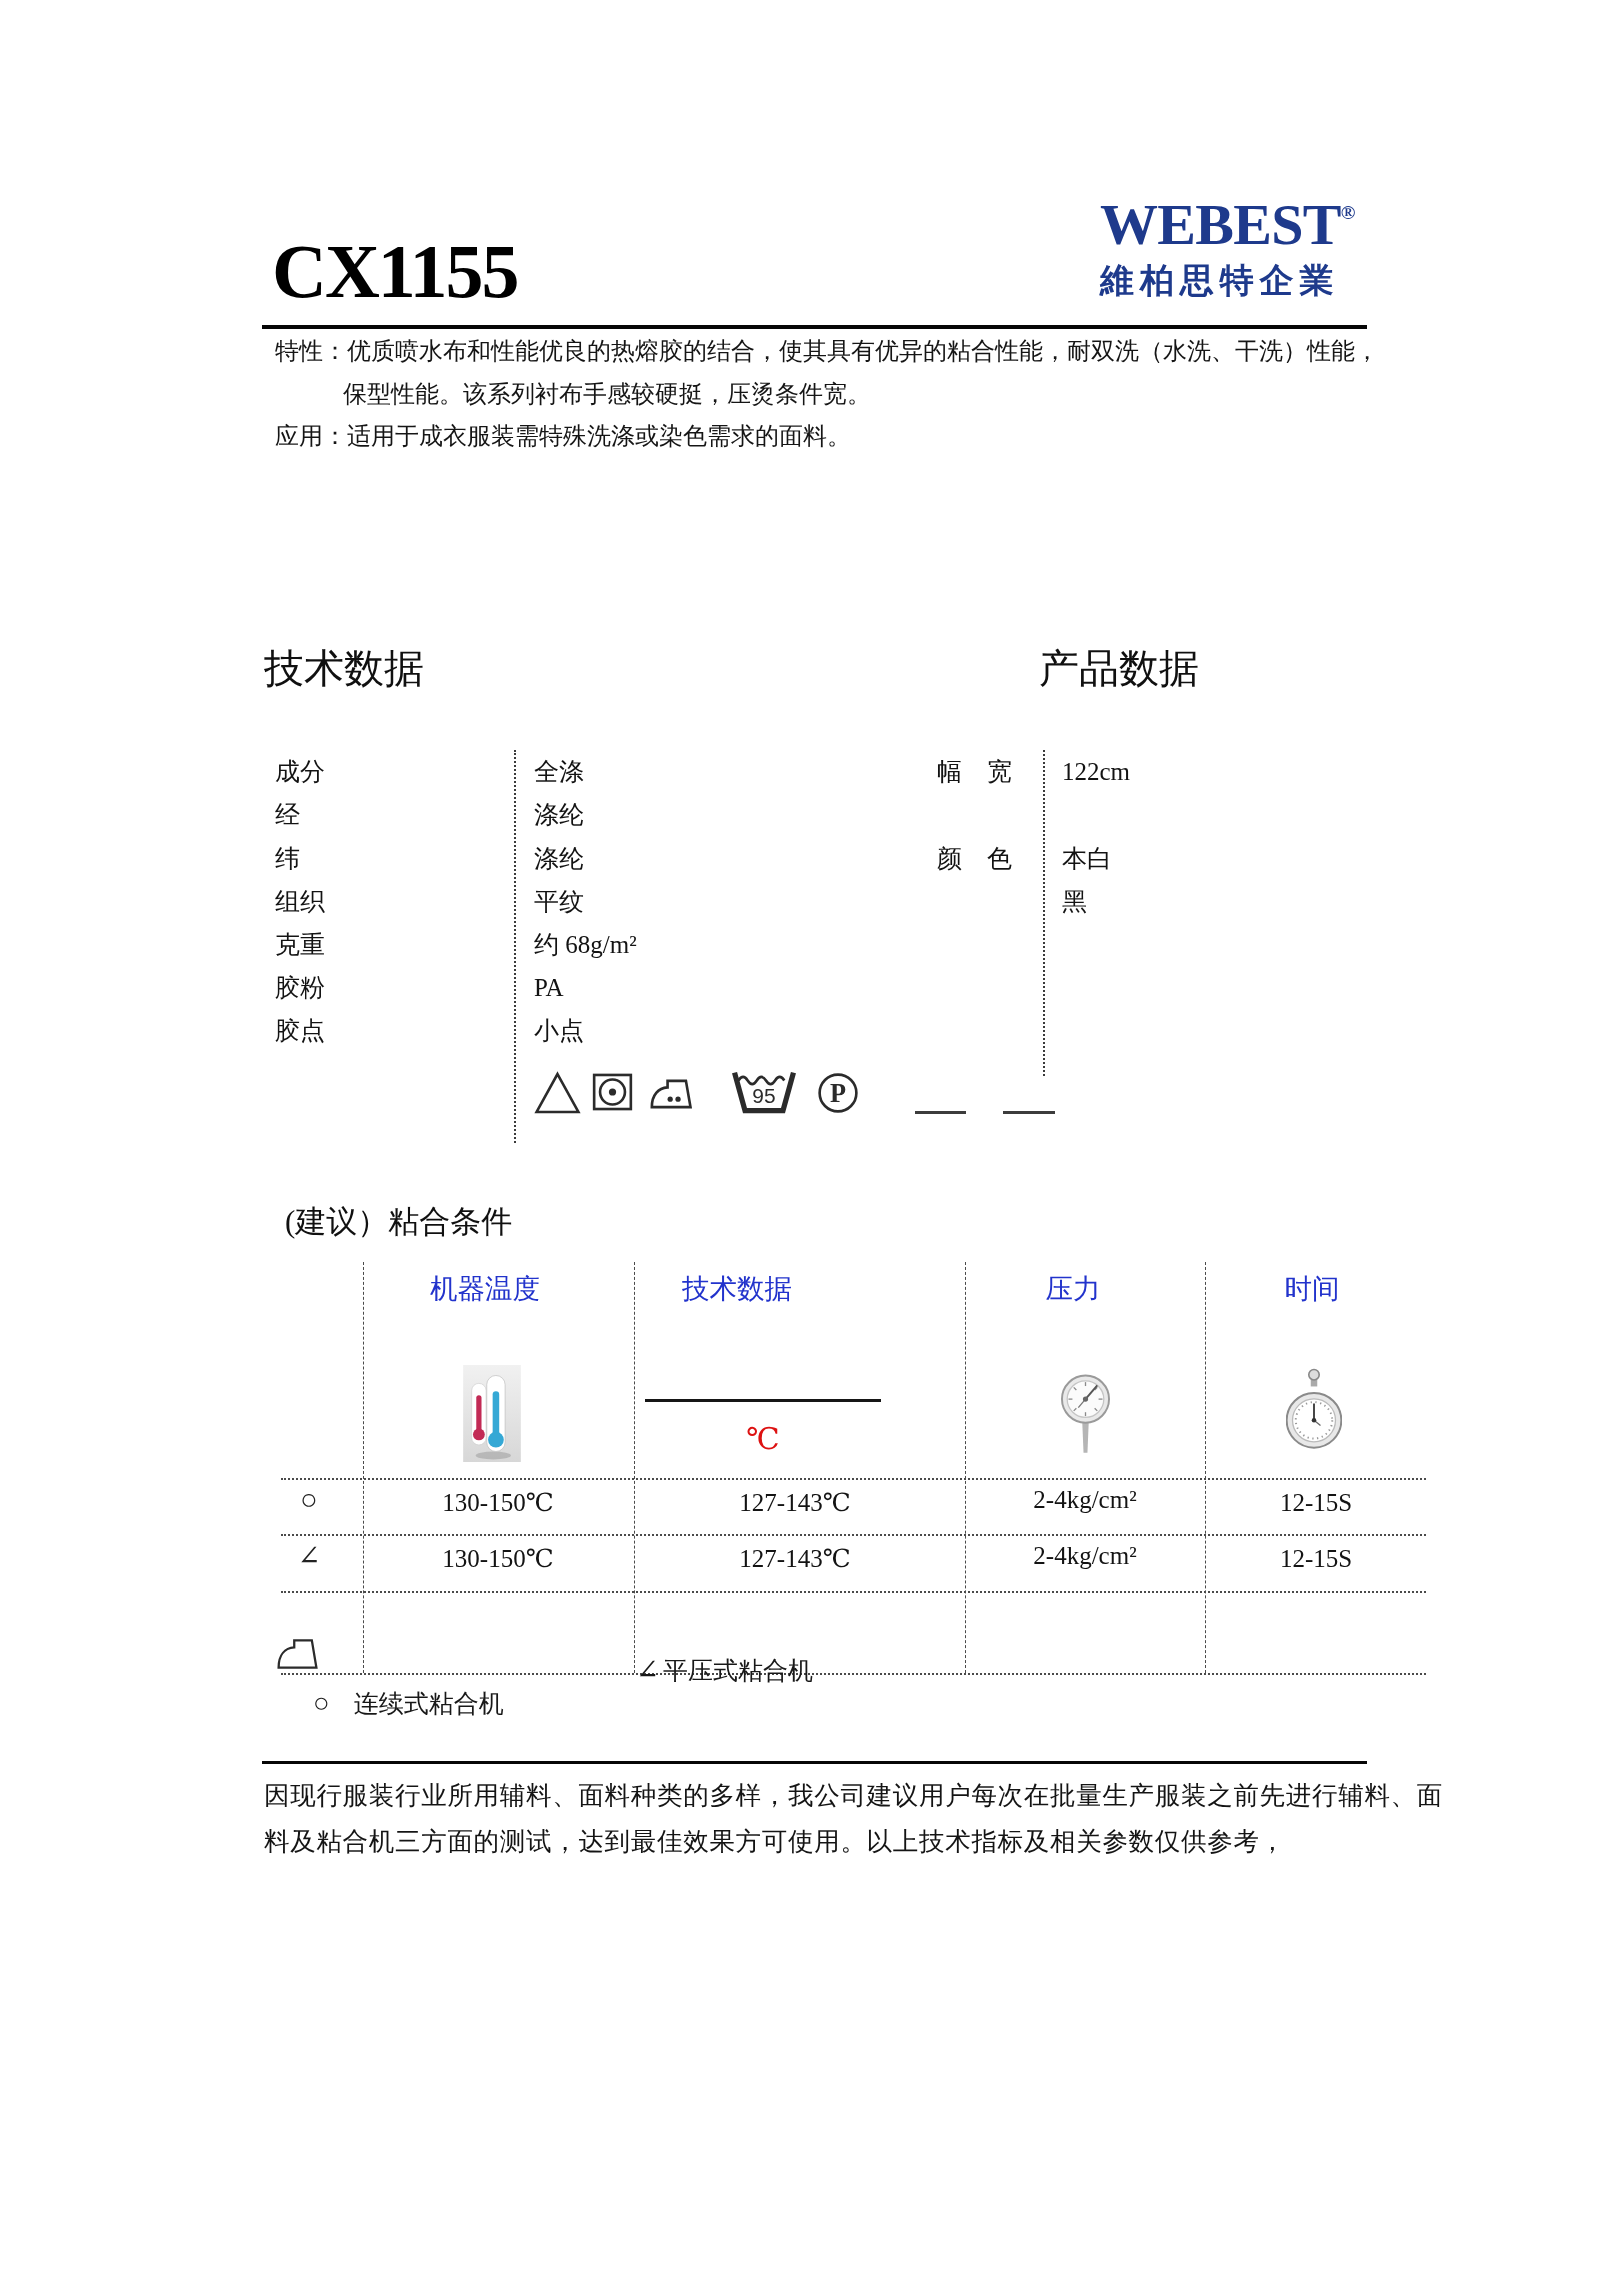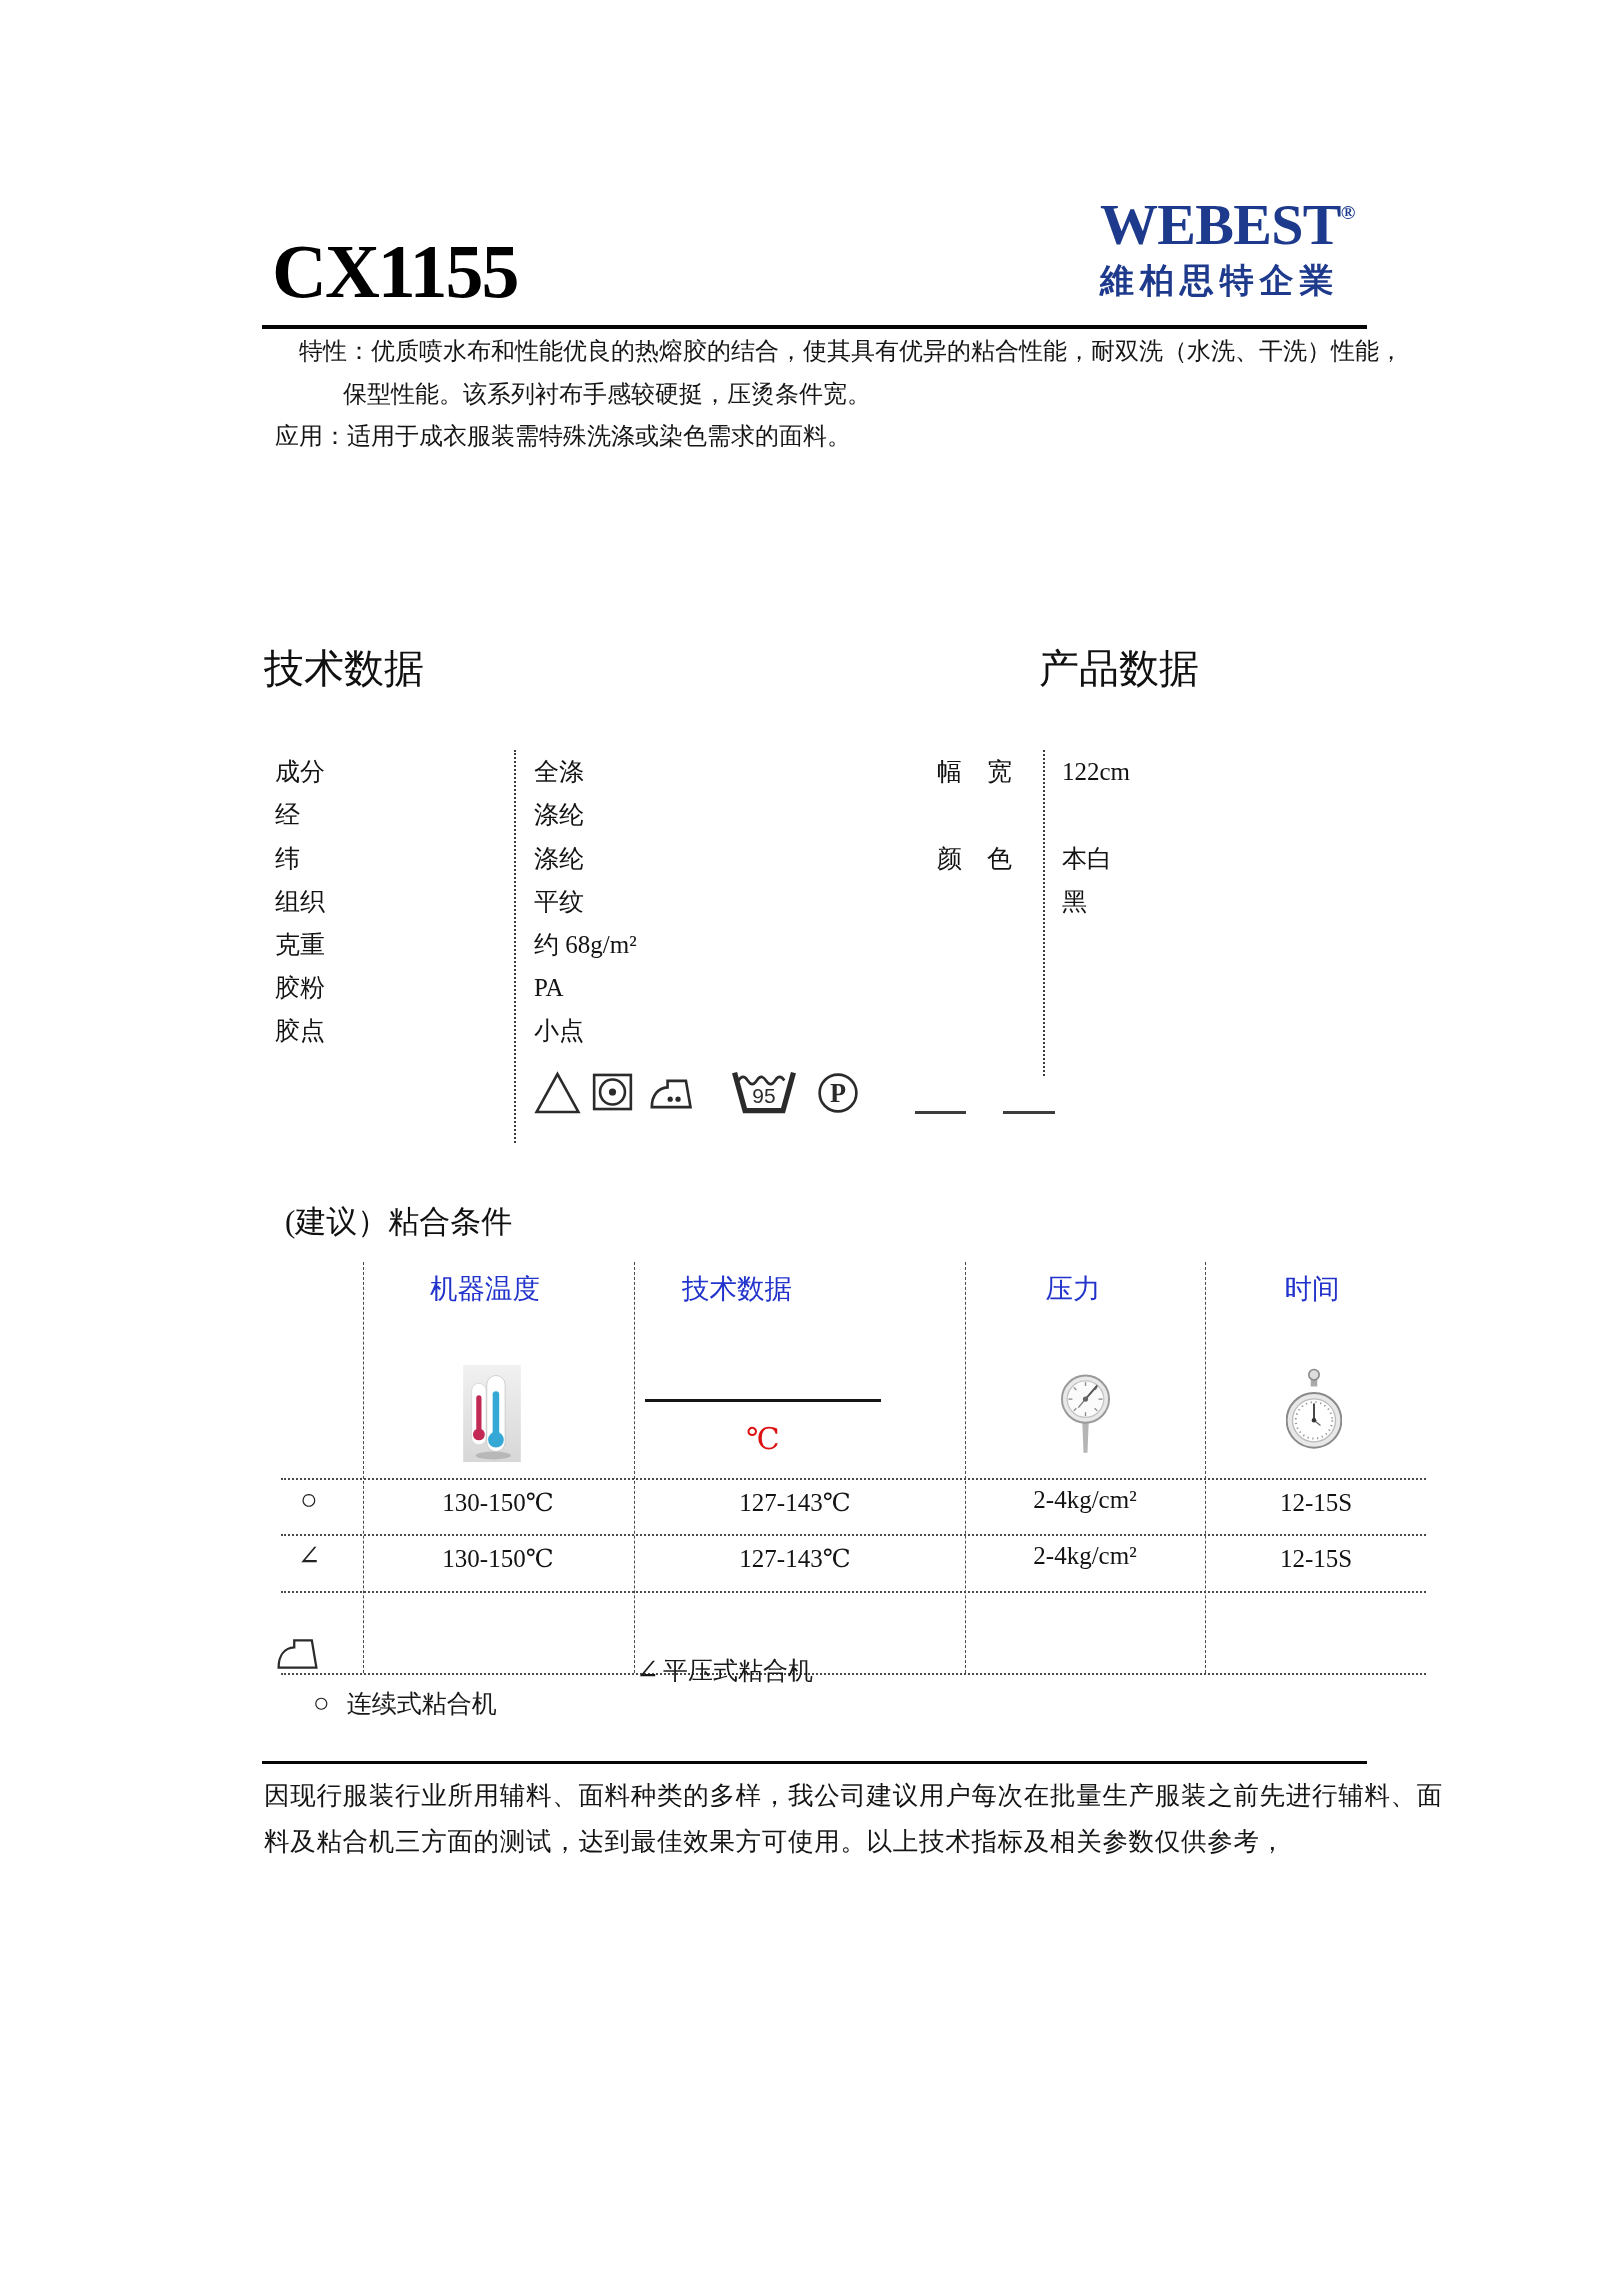--- a/index.html
+++ b/index.html
@@ -52,21 +52,21 @@
 
 <div class="page">
 
   <div class="title">CX1155</div>
   <div class="logo">
     <div class="brand"><span>WEBEST</span><sup>®</sup></div>
     <div class="company">維柏思特企業</div>
   </div>
   <div class="rule" style="left:262px; top:325px; width:1105px; height:3.9px;"></div>
 
-  <div class="para" style="left:275px; top:339px;margin-left:24px;"><span>特性：</span><span>优质喷水布和性能优良的热熔胶的结合，使其具有优异的粘合性能，耐双洗（水洗、干洗）性能，</span></div>
+  <div class="para" style="left:275px; top:339px;"><span>特性：</span><span>优质喷水布和性能优良的热熔胶的结合，使其具有优异的粘合性能，耐双洗（水洗、干洗）性能，</span></div>
   <div class="para" style="left:343px; top:382px;">保型性能。该系列衬布手感较硬挺，压烫条件宽。</div>
   <div class="para" style="left:275px; top:424px;"><span>应用：</span><span>适用于成衣服装需特殊洗涤或染色需求的面料。</span></div>
 
   <div class="sect" style="left:264px; top:649px;">技术数据</div>
   <div class="sect" style="left:1039px; top:649px;">产品数据</div>
 
   <div class="dot-v" style="left:514px; top:750px; height:393px;"></div>
   <div class="t-label" style="left:275px; top:759px;">成分</div>
   <div class="t-value" style="left:534px; top:759px;">全涤</div>
   <div class="t-label" style="left:275px; top:802px;">经</div>
@@ -186,21 +186,21 @@
   <div class="bt-sym" style="left:309px;  top:1542px; font-size:27.5px;">∠</div>
   <div class="bt-cell" style="left:498px;  top:1546px;">130-150℃</div>
   <div class="bt-cell" style="left:795px; top:1546px;">127-143℃</div>
   <div class="bt-cell" style="left:1085px; top:1543px;">2-4kg/cm²</div>
   <div class="bt-cell" style="left:1316px; top:1546px;">12-15S</div>
 
   <svg class="care" style="left:276px; top:1631px;" width="43" height="42" viewBox="0 0 66 64">
     <path d="M4 56 C4 36 14 26 28 25 L28 14 L55 14 L62 56 Z" fill="none" stroke="#2b2b2b" stroke-width="3.5"></path>
   </svg>
 
-  <div class="legend" style="left:313px; top:1689px;"><span class="sym">○</span><span style="margin-left:17px;">连续式粘合机</span></div>
+  <div class="legend" style="left:313px; top:1689px;"><span class="sym">○</span><span style="margin-left:24px;">连续式粘合机</span></div>
   <div class="legend" style="left:636px; top:1620px;margin-top:36px;"><span class="sym">∠</span><span style="margin-left:3.9px;">平压式粘合机</span></div>
 
   <div class="rule" style="left:262px; top:1761px; width:1105px; height:3.3px;"></div>
   <div class="foot" style="left:264px; top:1829px;">料及粘合机三方面的测试，达到最佳效果方可使用。以上技术指标及相关参数仅供参考，</div>
   <div class="foot" style="left:264px; top:1783px;">因现行服装行业所用辅料、面料种类的多样，我公司建议用户每次在批量生产服装之前先进行辅料、面</div>
 
 </div>
 
 
 </body></html>

